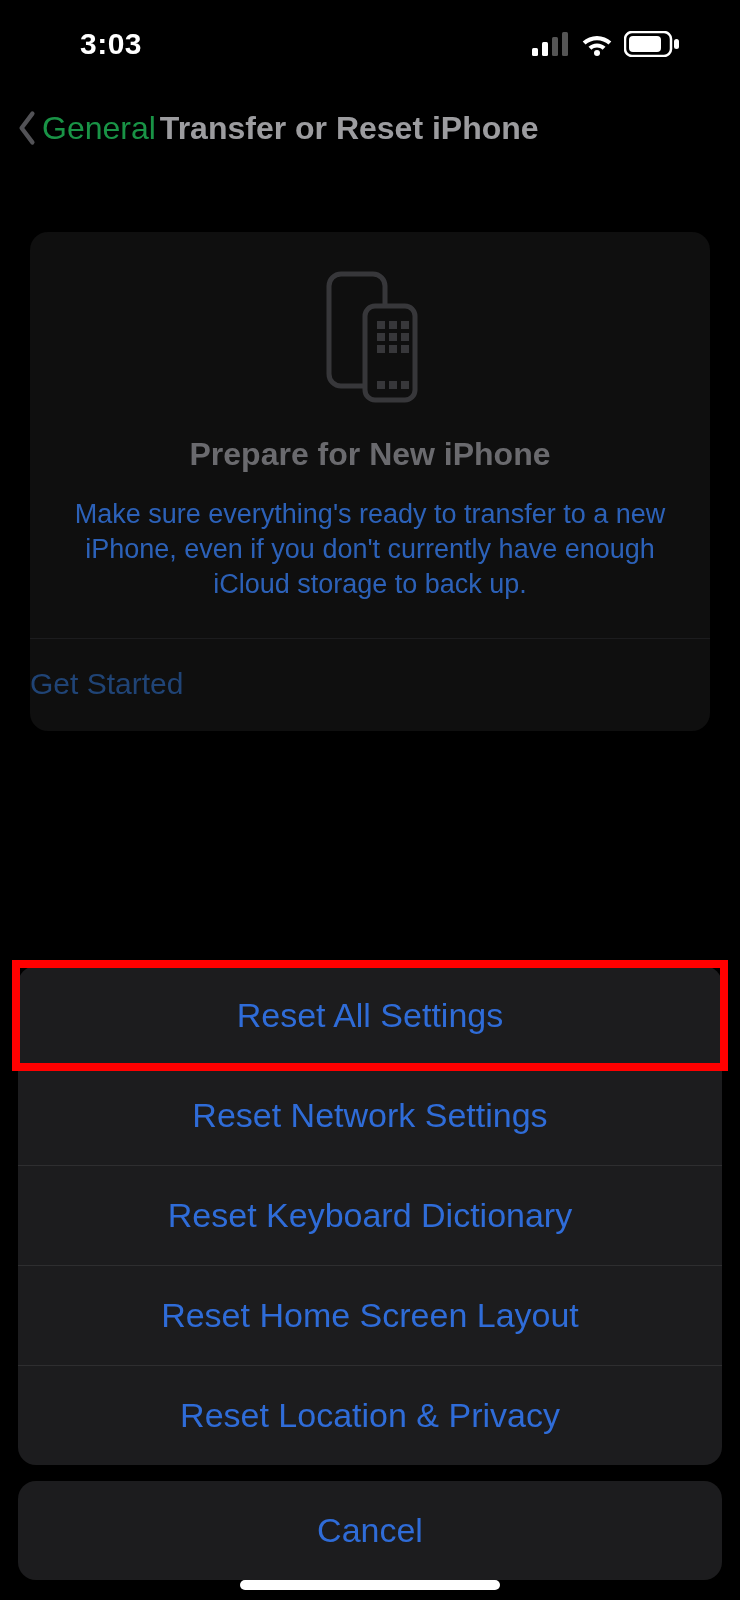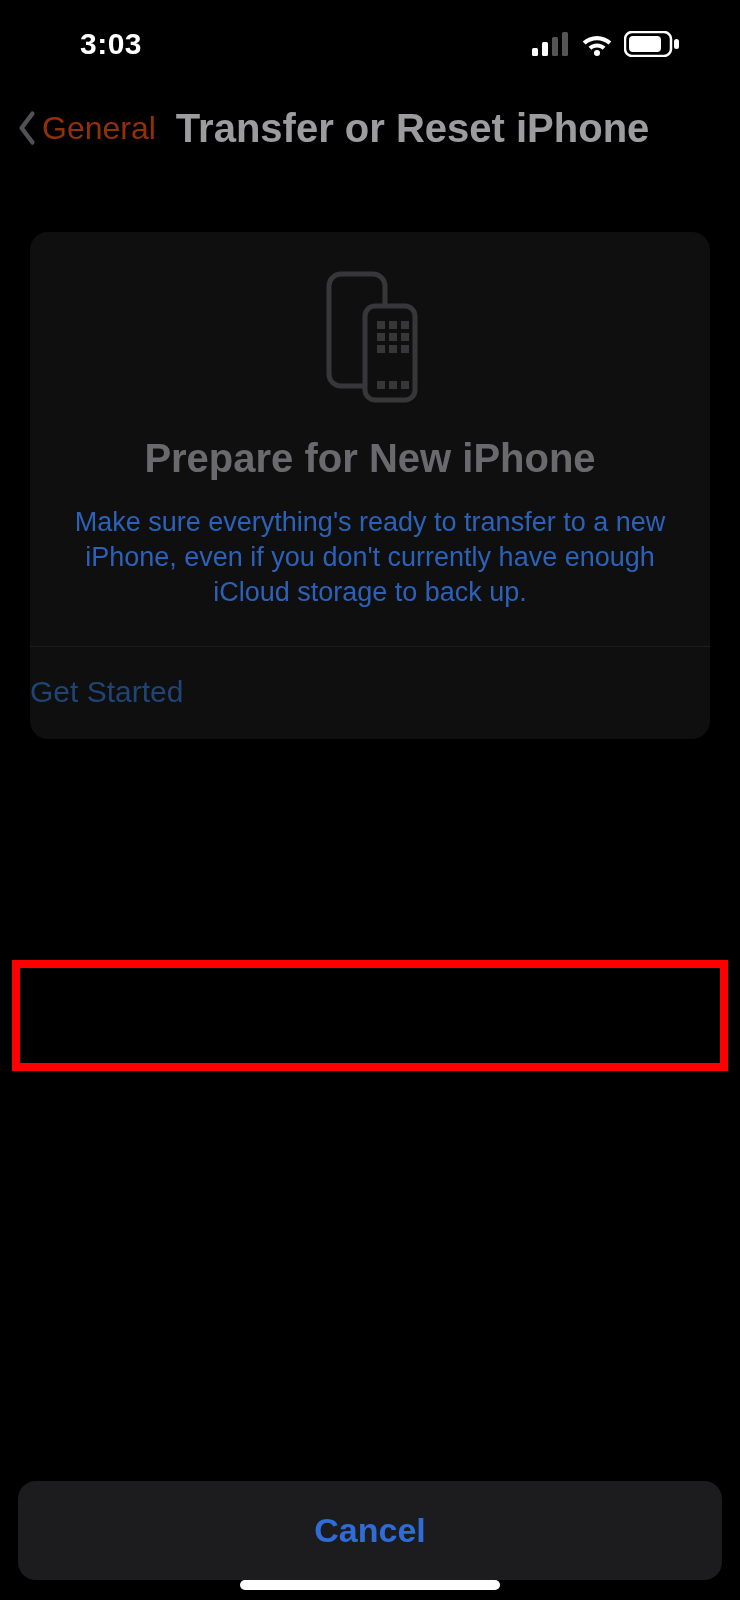--- a/index.html
+++ b/index.html
@@ -9,37 +9,37 @@
   
   .status-bar { position:absolute; top:0; left:0; right:0; height:88px; display:flex; align-items:center; justify-content:space-between; padding:0 60px 0 80px; }
   .status-time { font-size:30px; font-weight:600; letter-spacing:0.5px; color:#fff; }
   .status-right { display:flex; align-items:center; gap:10px; }
   .icon-slot svg { display:block; }
 
   
   .nav-header { position:absolute; top:96px; left:0; right:0; height:64px; display:flex; align-items:center; padding:0 16px; }
   .back-group { display:flex; align-items:center; gap:4px; color:#6e6e73; }
   .back-chevron { width:22px; height:36px; }
-  .back-label { font-size:32px; color:#c2410c; }
-  .nav-title { font-size:40px; font-weight:600; color:#d0d0d5; margin-left:20px; }
+  .back-label { font-size:32px; color:#22c55e; }
+  .nav-title { font-size:32px; font-weight:600; color:#d0d0d5; margin-left:4px; }
 
   
   .prepare-card { position:absolute; top:232px; left:30px; right:30px; background:#141414; border-radius:18px; padding-top:34px; }
   .card-icon-wrap { display:flex; justify-content:center; margin-bottom:30px; }
-  .card-title { text-align:center; font-size:40px; font-weight:600; color:#8e8e93; margin-bottom:24px; }
+  .card-title { text-align:center; font-size:32px; font-weight:600; color:#8e8e93; margin-bottom:24px; }
   .card-desc { text-align:center; font-size:27px; line-height:1.3; color:#3b82f6; padding:0 40px 36px; }
   .card-divider { height:1px; background:#262628; margin:0 0px; }
   .card-action { text-align:left; padding:28px 0 30px; font-size:30px; color:#2b5b9e; }
 
   
   .sheet { position:absolute; left:18px; right:18px; bottom:20px; }
   .sheet-group { background:#1c1c1e; border-radius:18px; overflow:hidden; margin-bottom:16px; }
   .sheet-item { text-align:center; font-size:34px; color:#2f6cd8; padding:30px 0; position:relative; }
   .sheet-item + .sheet-item { border-top:1px solid #2e2e30; }
-  .sheet-cancel { background:#1c1c1e; border-radius:18px; text-align:center; font-size:34px; font-weight:700; color:#2f6cd8; padding:30px 0; }
+  .sheet-cancel { background:#1c1c1e; border-radius:18px; text-align:center; font-size:34px; font-weight:400; color:#2f6cd8; padding:30px 0; }
 
   .highlight-box { position:absolute; border:8px solid #ff0000; pointer-events:none; }
 
   
   .home-indicator { position:absolute; bottom:10px; left:50%; transform:translateX(-50%); width:260px; height:10px; background:#fff; border-radius:10px; }
 
   
   .dimmer { position:absolute; inset:0; background:rgba(0,0,0,0.25); pointer-events:none; }
 </style>
 </head>
@@ -110,19 +110,26 @@
         <svg width="56" height="26" viewBox="0 0 56 26">
           <rect x="1" y="1" width="46" height="24" rx="7" fill="none" stroke="#fff" stroke-width="2.5"></rect>
           <rect x="5" y="5" width="32" height="16" rx="4" fill="#fff"></rect>
           <rect x="50" y="8" width="5" height="10" rx="2.5" fill="#fff"></rect>
         </svg>
       </span>
     </div>
   </div>
 
   <div class="sheet">
+    <div class="sheet-group">
+      <div class="sheet-item">Reset All Settings</div>
+      <div class="sheet-item">Reset Network Settings</div>
+      <div class="sheet-item">Reset Keyboard Dictionary</div>
+      <div class="sheet-item">Reset Home Screen Layout</div>
+      <div class="sheet-item">Reset Location &amp; Privacy</div>
+    </div>
     <div class="sheet-cancel">Cancel</div>
   </div>
 
   <div class="highlight-box" id="hl" style="left: 12px; top: 960px; width: 716px; height: 111px;"></div>
 
   <div class="home-indicator"></div>
 </div>
 
 </body></html>

